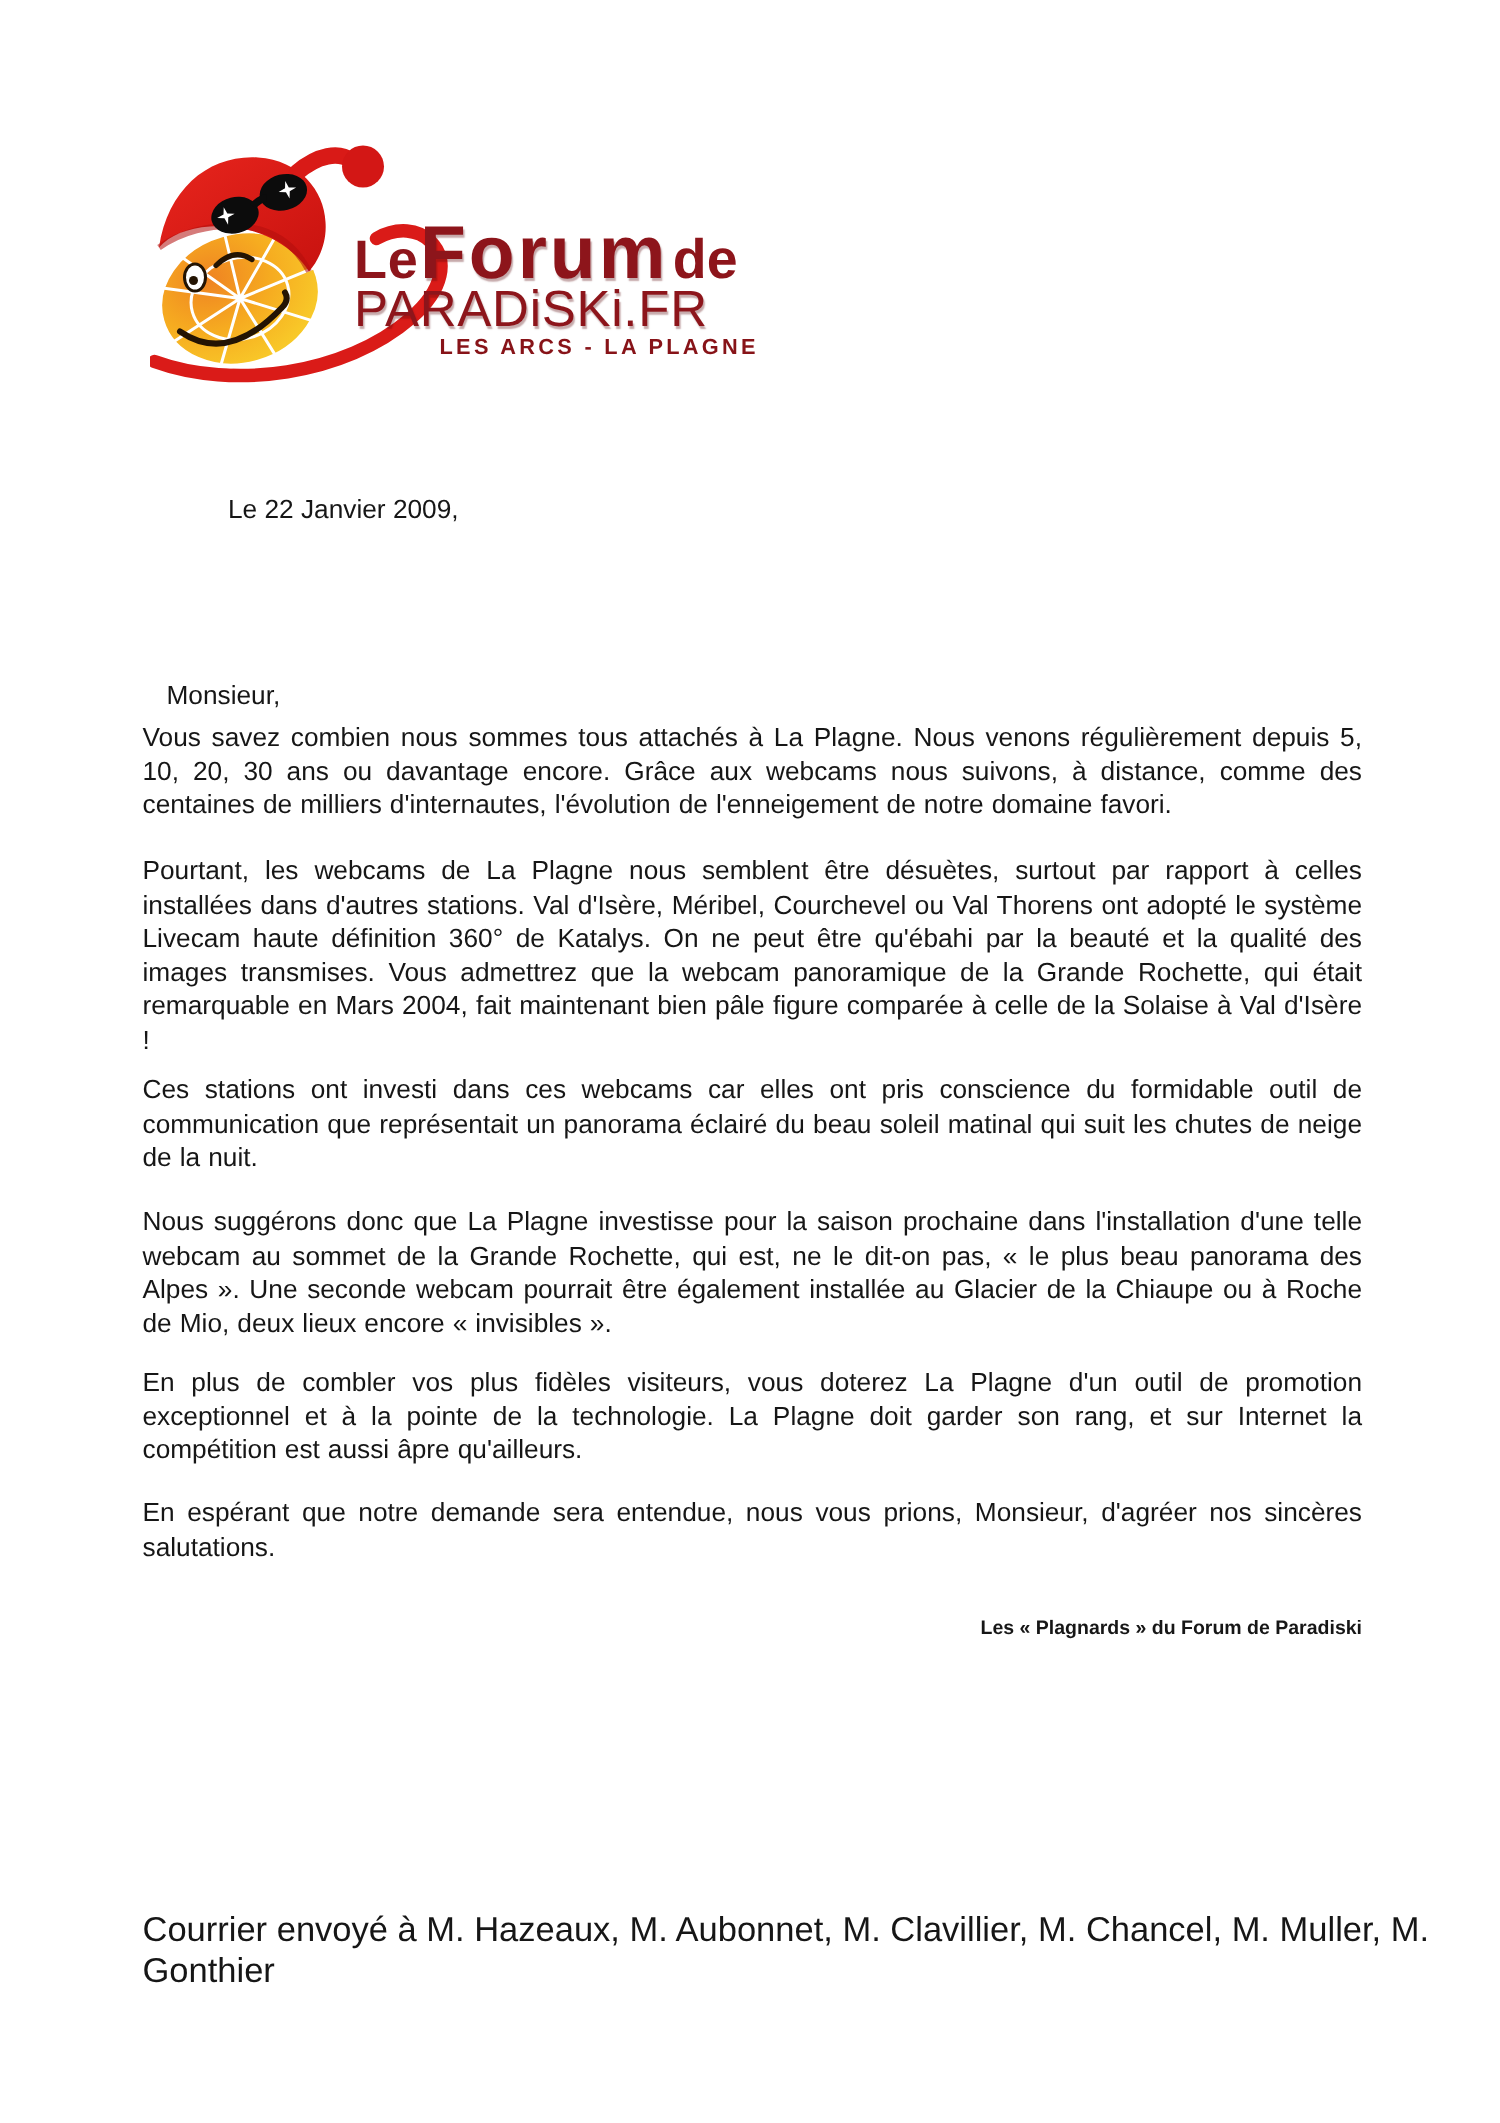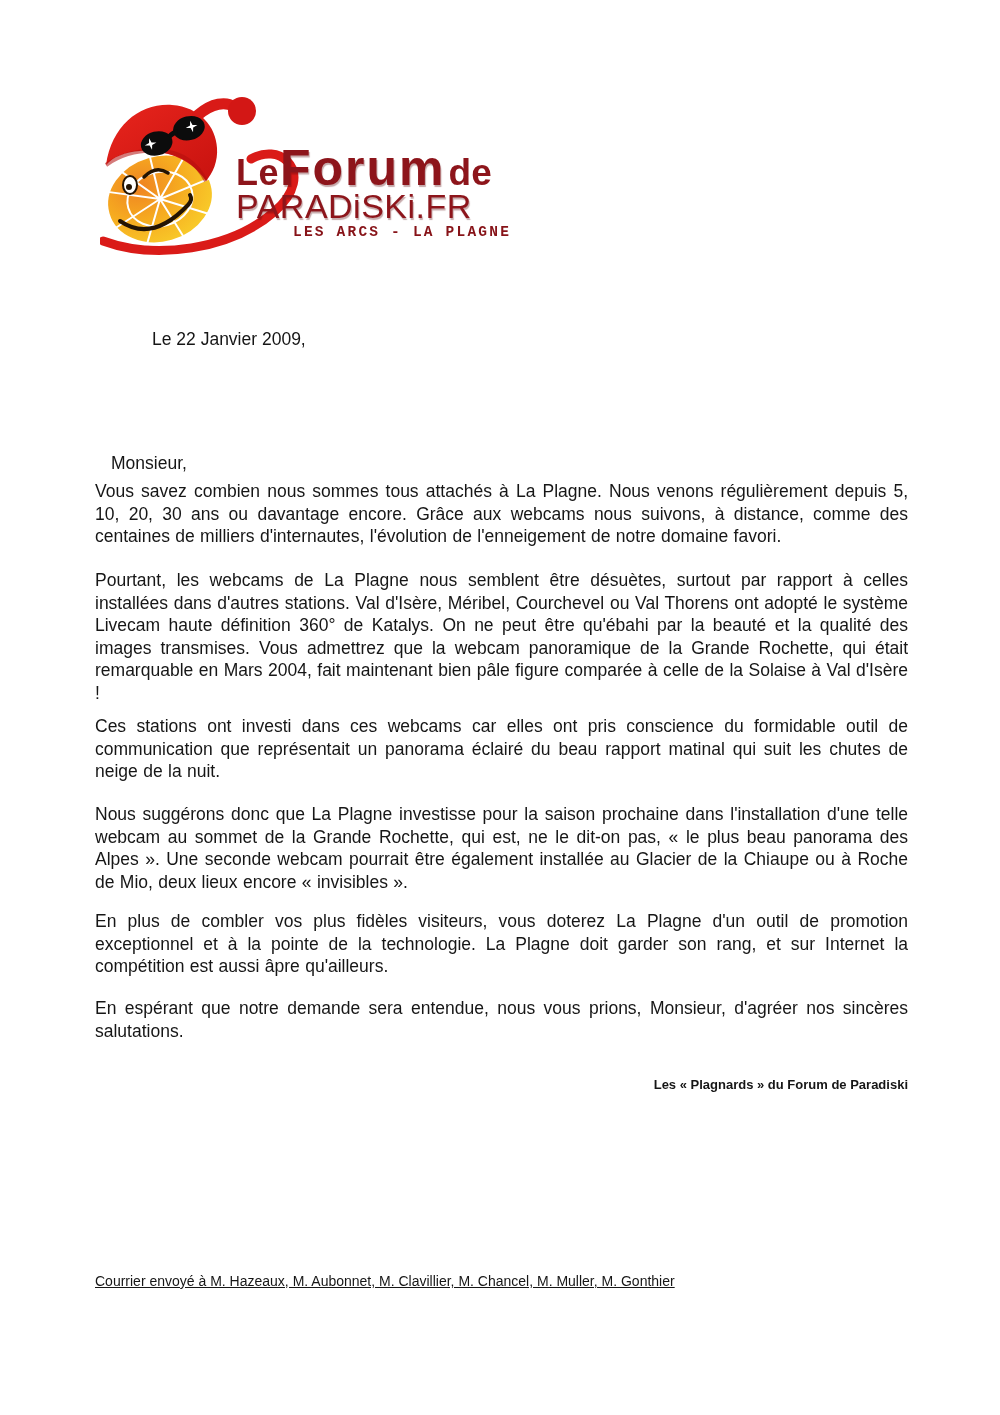--- a/index.html
+++ b/index.html
@@ -27,21 +27,21 @@
   .logo-de    { font-size: 37px; margin-left: 3px; }
   .logo-line2 {
     position: absolute; left: 136px; top: 94px;
     font-size: 34px; font-weight: 400; letter-spacing: 0.5px;
     color: #8d151b; white-space: nowrap;
     text-shadow: 1px 2px 1px rgba(90,10,12,0.35);
   }
   .logo-line3 {
     position: absolute; left: 193px; top: 131px;
     font-size: 14.5px; font-weight: 700; letter-spacing: 2.2px;
-    color: #871318; white-space: nowrap; font-family: Liberation Mono, monospace;
+    color: #871318; white-space: nowrap;
   }
 
   
   .date       { position: absolute; left: 152px; top: 329px; font-size: 17.5px; }
   .salutation { position: absolute; left: 95px;  top: 453px; font-size: 17.5px; margin-left: 16px; }
   .para {
     position: absolute; left: 95px; width: 813px;
     font-size: 17.5px; line-height: 22.5px;
     text-align: justify; word-spacing: 0.5px;
     margin: 0;
@@ -51,22 +51,21 @@
   .p3 { top: 715px; }
   .p4 { top: 803px; }
   .p5 { top: 910px; }
   .p6 { top: 997px; }
   .signature {
     position: absolute; left: 95px; width: 813px; top: 1077px;
     font-size: 13px; font-weight: 700; text-align: right;
   }
   .footer {
     position: absolute; left: 95px; width: 890px; top: 1273px;
-    font-size: 14px;
-    text-decoration: underline;
+    font-size: 23px;
   }
 </style>
 </head>
 <body>
 
 <div class="page">
 
   <div class="logo">
     <svg viewBox="0 0 212 168" width="212" height="168">
       <defs>
@@ -121,20 +120,20 @@
     </div>
     <div class="logo-line2">PARADiSKi.FR</div>
     <div class="logo-line3">LES ARCS - LA PLAGNE</div>
   </div>
 
   <div class="date">Le 22 Janvier 2009,</div>
   <div class="salutation">Monsieur,</div>
 
   <p class="para p1">Vous savez combien nous sommes tous attachés à La Plagne. Nous venons régulièrement depuis 5, 10, 20, 30 ans ou davantage encore. Grâce aux webcams nous suivons, à distance, comme des centaines de milliers d'internautes, l'évolution de l'enneigement de notre domaine favori.</p>
   <p class="para p2">Pourtant, les webcams de La Plagne nous semblent être désuètes, surtout par rapport à celles installées dans d'autres stations. Val d'Isère, Méribel, Courchevel ou Val Thorens ont adopté le système Livecam haute définition 360° de Katalys. On ne peut être qu'ébahi par la beauté et la qualité des images transmises. Vous admettrez que la webcam panoramique de la Grande Rochette, qui était remarquable en Mars 2004, fait maintenant bien pâle figure comparée à celle de la Solaise à Val d'Isère !</p>
-  <p class="para p3">Ces stations ont investi dans ces webcams car elles ont pris conscience du formidable outil de communication que représentait un panorama éclairé du beau rapport matinal qui suit les chutes de neige de la nuit.</p>
+  <p class="para p3">Ces stations ont investi dans ces webcams car elles ont pris conscience du formidable outil de communication que représentait un panorama éclairé du beau soleil matinal qui suit les chutes de neige de la nuit.</p>
   <p class="para p4">Nous suggérons donc que La Plagne investisse pour la saison prochaine dans l'installation d'une telle webcam au sommet de la Grande Rochette, qui est, ne le dit-on pas, « le plus beau panorama des Alpes ». Une seconde webcam pourrait être également installée au Glacier de la Chiaupe ou à Roche de Mio, deux lieux encore « invisibles ».</p>
   <p class="para p6">En espérant que notre demande sera entendue, nous vous prions, Monsieur, d'agréer nos sincères salutations.</p>
   <p class="para p5">En plus de combler vos plus fidèles visiteurs, vous doterez La Plagne d'un outil de promotion exceptionnel et à la pointe de la technologie. La Plagne doit garder son rang, et sur Internet la compétition est aussi âpre qu'ailleurs.</p>
 
   <div class="signature">Les « Plagnards » du Forum de Paradiski</div>
   <div class="footer">Courrier envoyé à M. Hazeaux, M. Aubonnet, M. Clavillier, M. Chancel, M. Muller, M. Gonthier</div>
 </div>
 
 </body></html>

